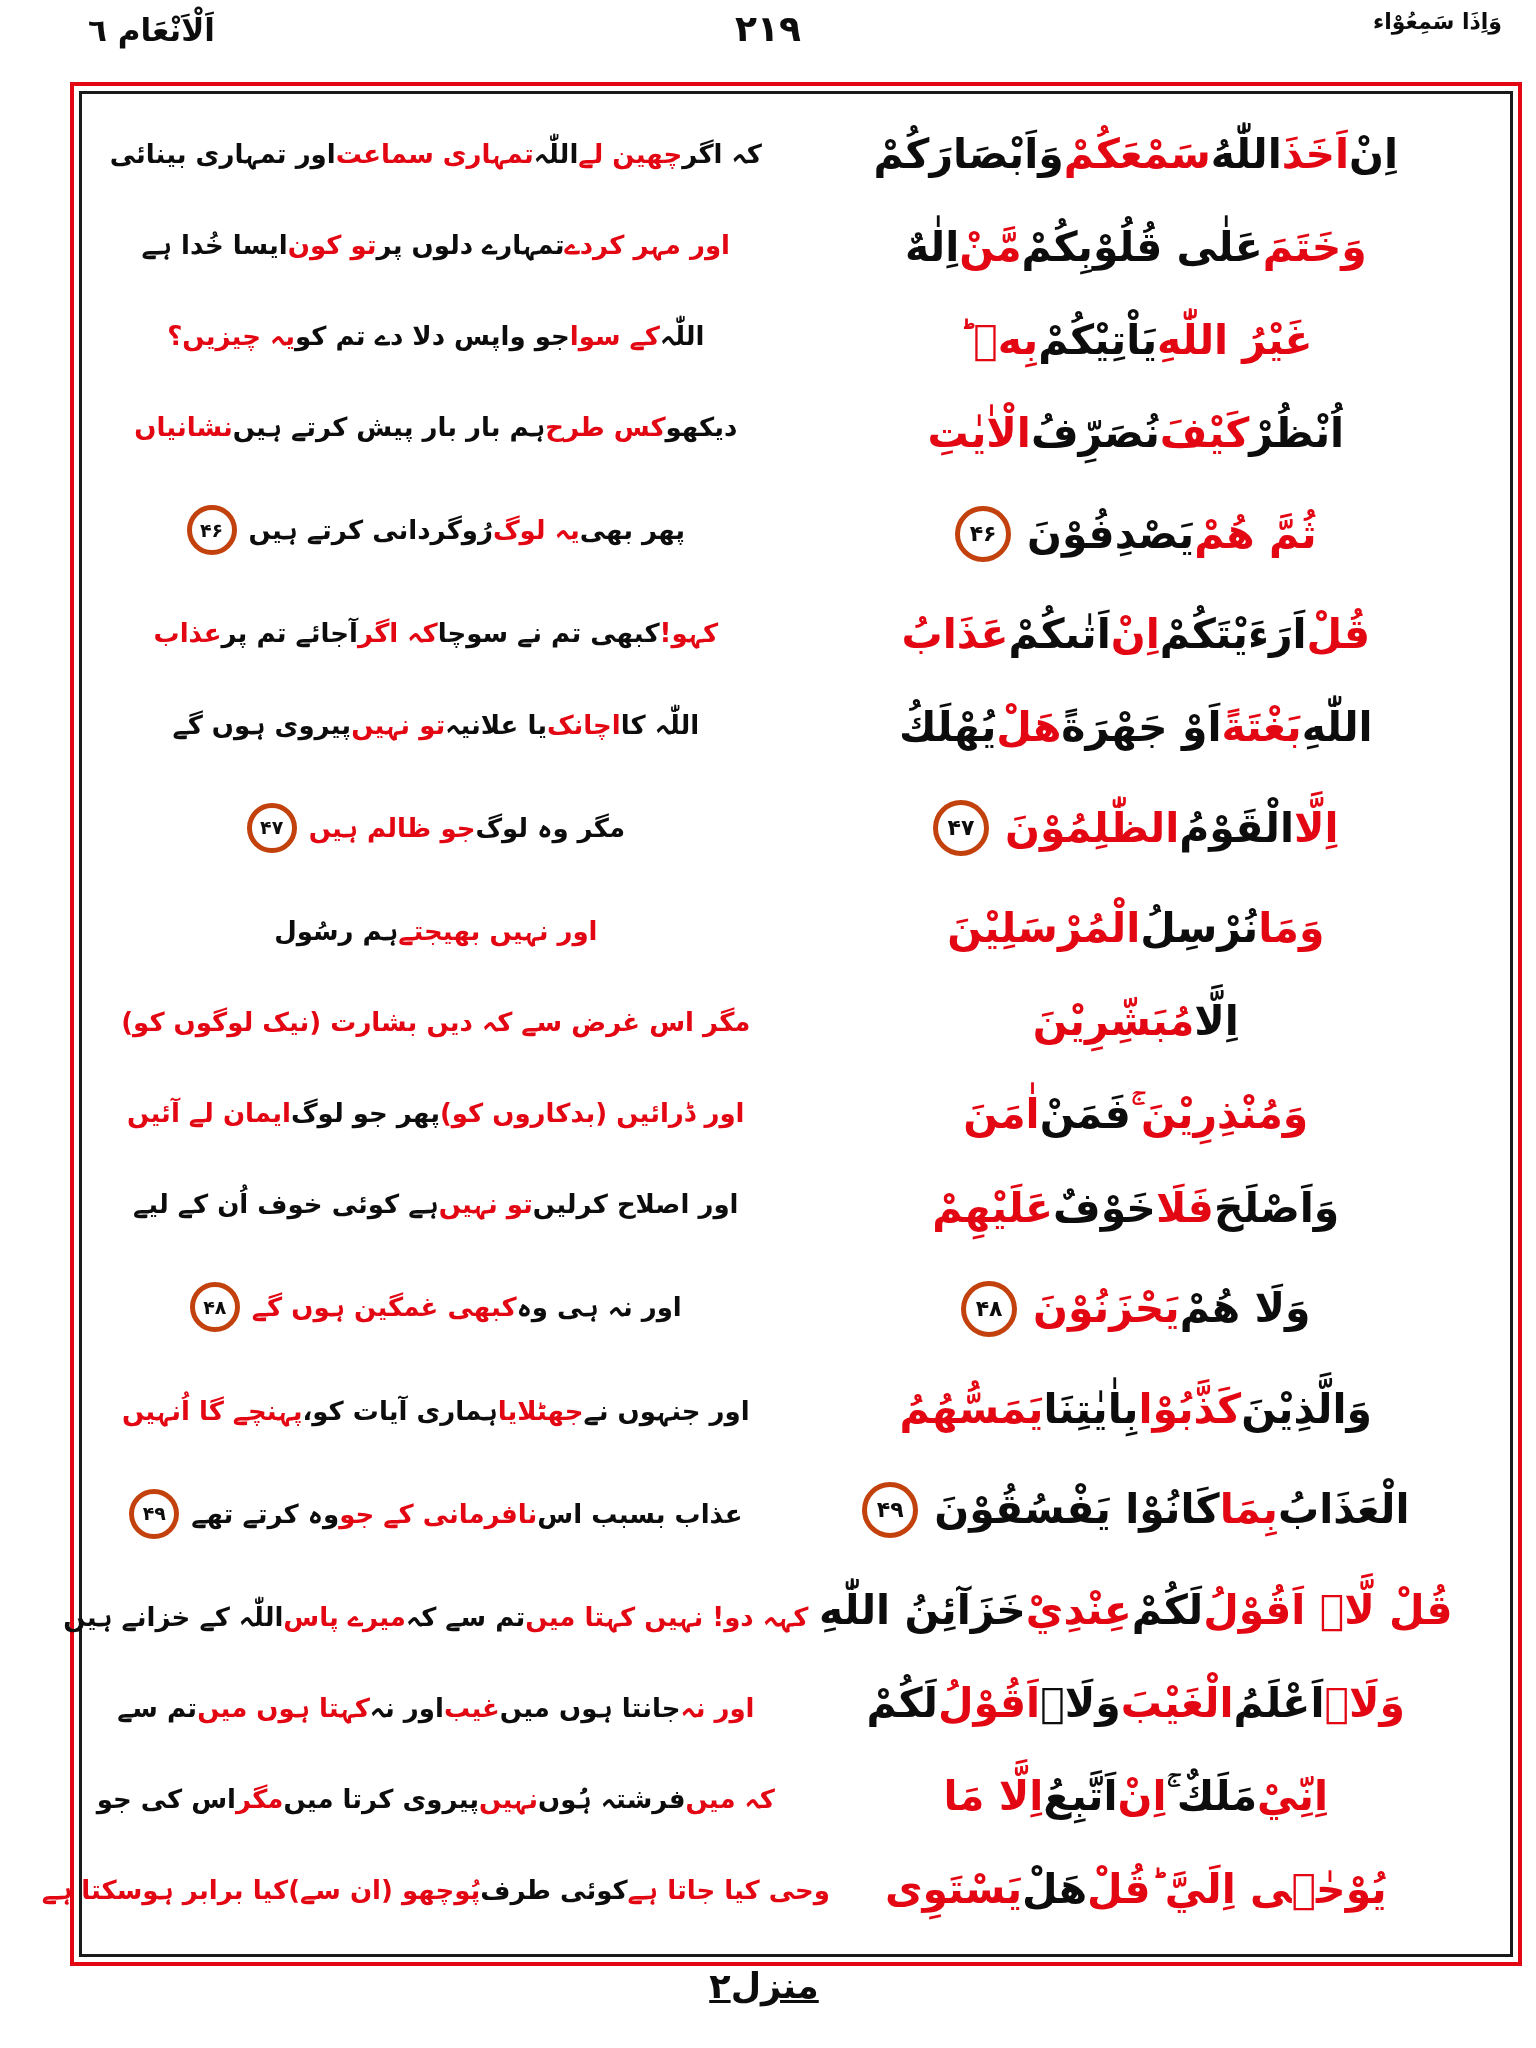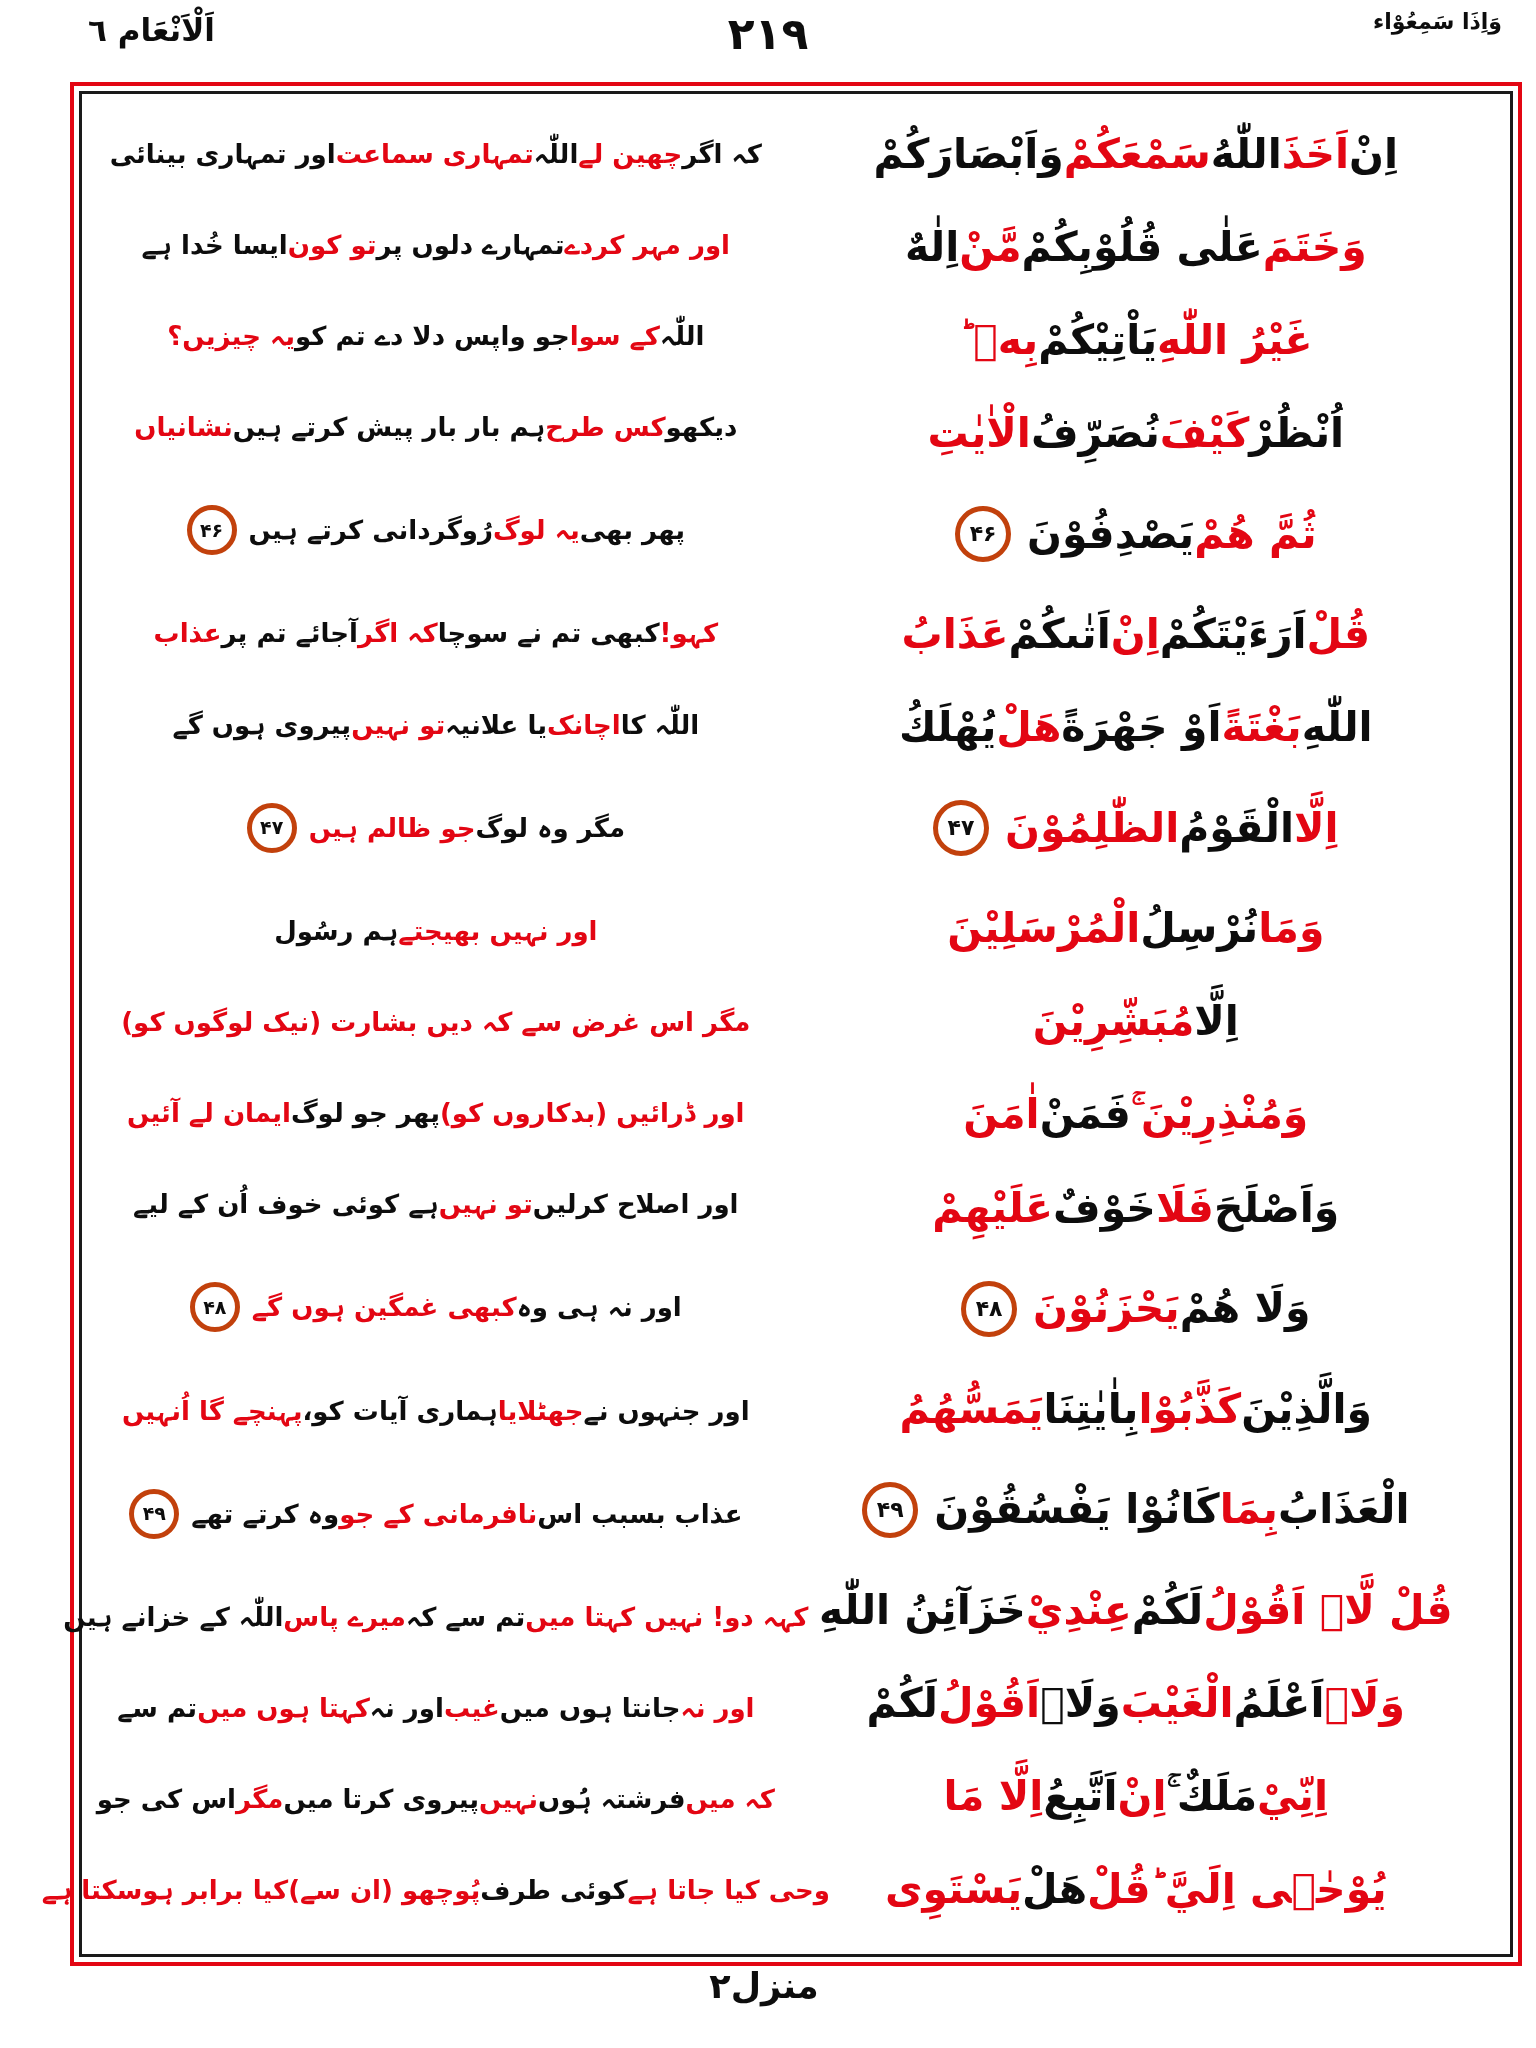--- a/index.html
+++ b/index.html
@@ -7,21 +7,21 @@
     position:relative;
     width:1536px;height:2012px;
     background:#ffffff;
     overflow:hidden;
     font-family:"DejaVu Sans",sans-serif;
     color:#0d0d0d;
   }
   
   .hdr{position:absolute;direction:rtl;white-space:nowrap;font-weight:700;}
   .hdr-left{left:88px;top:12px;font-size:31px;}
-  .hdr-center{left:0;right:0;top:8px;text-align:center;font-size:44px;}
+  .hdr-center{left:0;right:0;top:8px;text-align:center;font-size:36px;}
   .hdr-right{right:34px;top:9px;font-size:22px;}
   
   .frame-outer{
     position:absolute;left:70px;top:82px;width:1452px;height:1884px;
     border:4px solid #e30613;box-sizing:border-box;background:#ffffff;
   }
   .frame-inner{
     position:absolute;inset:5px;
     border:3px solid #1a1a1a;
     box-sizing:border-box;
@@ -44,21 +44,21 @@
     flex:none;
     width:46px;height:46px;
     border:5px solid #c2410c;border-radius:50%;
     font-size:22px;font-weight:700;color:#0d0d0d;
     margin-right:16px;
   }
   .urdu .verse-circle{width:40px;height:40px;font-size:19px;margin-right:12px;}
   
   .footer{
     position:absolute;left:0;right:8px;bottom:6px;
-    text-align:center;font-size:35px;font-weight:700;direction:rtl;
+    text-align:center;font-size:35px;font-weight:700;direction:rtl;text-decoration:underline;
   }
 </style>
 </head>
 <body>
 
 <div class="page">
 
   <div class="hdr hdr-left">اَلْاَنْعَام ٦</div>
   <div class="hdr hdr-center">٢١٩</div>
   <div class="hdr hdr-right">وَاِذَا سَمِعُوْاء</div>

